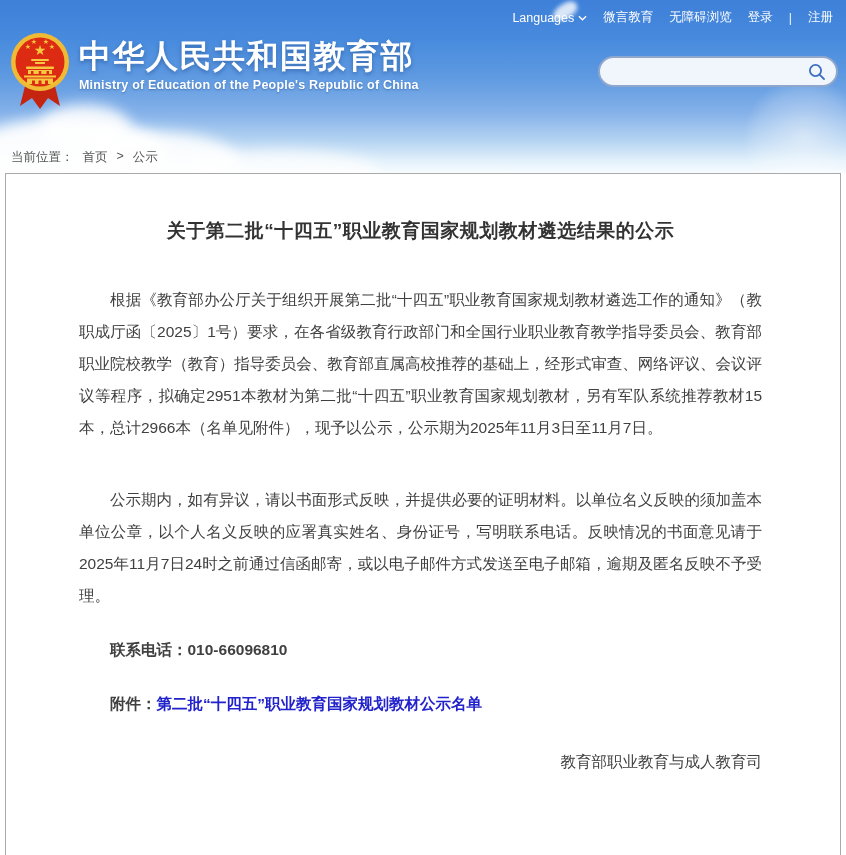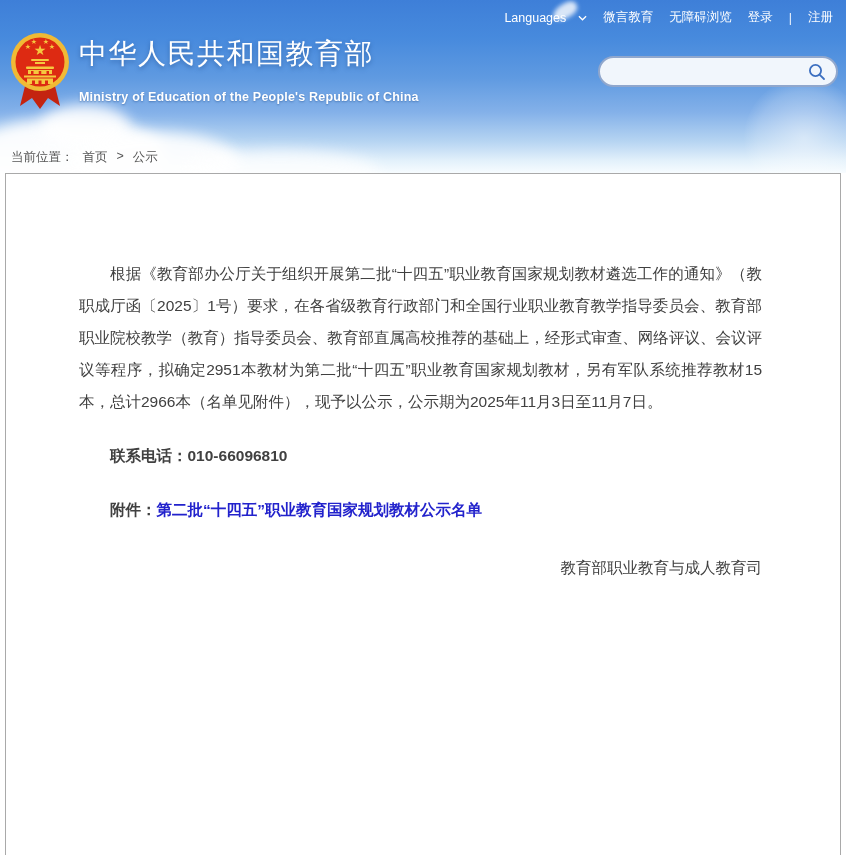--- a/index.html
+++ b/index.html
@@ -21,30 +21,30 @@
   .dandelion {
     position: absolute; right: -18px; top: 78px; width: 120px; height: 120px; border-radius: 50%;
     background: radial-gradient(circle, rgba(255,255,255,.5) 0%, rgba(255,255,255,.18) 55%, rgba(255,255,255,0) 72%);
   }
   .petal { position: absolute; right: 268px; top: 4px; width: 26px; height: 14px;
     background: #fff; opacity: .8; border-radius: 60% 40% 50% 50%; filter: blur(2px); transform: rotate(-28deg); }
 
   
   .topbar { position: absolute; top: 9px; right: 13px; display: flex; align-items: center;
     gap: 16px; color: #fff; font-size: 12.5px; white-space: nowrap; }
-  .topbar .tb-item { cursor: pointer; display: flex; align-items: center; gap: 12px; }
+  .topbar .tb-item { cursor: pointer; display: flex; align-items: center; gap: 4px; }
   .topbar .tb-sep { opacity: .9; }
   .chev { width: 9px; height: 6px; display: inline-block; }
 
   
   .brand { position: absolute; left: 10px; top: 32px; display: flex; align-items: flex-start; gap: 9px; text-decoration: none; }
   .brand-text { margin-top: 7px; }
-  .site-title { color: #fff; font-weight: normal; font-size: 28px; letter-spacing: 1.5px;
+  .site-title { color: #fff; font-weight: bold; font-size: 32px; letter-spacing: 1.5px;
     text-shadow: 0 2px 4px rgba(35,80,145,.6); line-height: 1.1; }
-  .site-subtitle { color: #fff; font-weight: bold; font-size: 12.5px; margin-top: 20px;
+  .site-subtitle { color: #fff; font-weight: bold; font-size: 12.5px; margin-top: 4px;
     text-shadow: 0 1px 2px rgba(35,80,145,.55); letter-spacing: .2px; }
 
   
   .search-box { position: absolute; right: 8px; top: 56px; width: 240px; height: 31px;
     border: 2px solid #90a7cd; border-radius: 17px; background: #f1f6fc;
     display: flex; align-items: center; padding: 0 9px 0 14px; }
   .search-box input { flex: 1; border: none; outline: none; background: transparent;
     font-size: 13px; color: #333; font-family: inherit; }
   .search-btn { border: none; background: transparent; cursor: pointer; display: flex; align-items: center; padding: 0; }
 
@@ -130,22 +130,24 @@
 
   <div class="breadcrumb">
     <span>当前位置：</span>
     <a class="bc-home">首页</a>
     <span>&gt;</span>
     <span>公示</span>
   </div>
 </header>
 
 <main class="content-box">
+  <h1 class="article-title">关于第二批“十四五”职业教育国家规划教材遴选结果的公示</h1>
 
   <p class="para">根据《教育部办公厅关于组织开展第二批“十四五”职业教育国家规划教材遴选工作的通知》（教职成厅函〔2025〕1号）要求，在各省级教育行政部门和全国行业职业教育教学指导委员会、教育部职业院校教学（教育）指导委员会、教育部直属高校推荐的基础上，经形式审查、网络评议、会议评议等程序，拟确定2951本教材为第二批“十四五”职业教育国家规划教材，另有军队系统推荐教材15本，总计2966本（名单见附件），现予以公示，公示期为2025年11月3日至11月7日。</p>
+  <p class="para">公示期内，如有异议，请以书面形式反映，并提供必要的证明材料。以单位名义反映的须加盖本单位公章，以个人名义反映的应署真实姓名、身份证号，写明联系电话。反映情况的书面意见请于2025年11月7日24时之前通过信函邮寄，或以电子邮件方式发送至电子邮箱，逾期及匿名反映不予受理。</p>
 
   <p class="line"><span>联系电话：</span><span>010-66096810</span></p>
 
 
 
   <p class="line"><span>附件：</span><a class="attach-link">第二批“十四五”职业教育国家规划教材公示名单</a></p>
 
   <p class="sig">教育部职业教育与成人教育司</p>
 
 </main>

